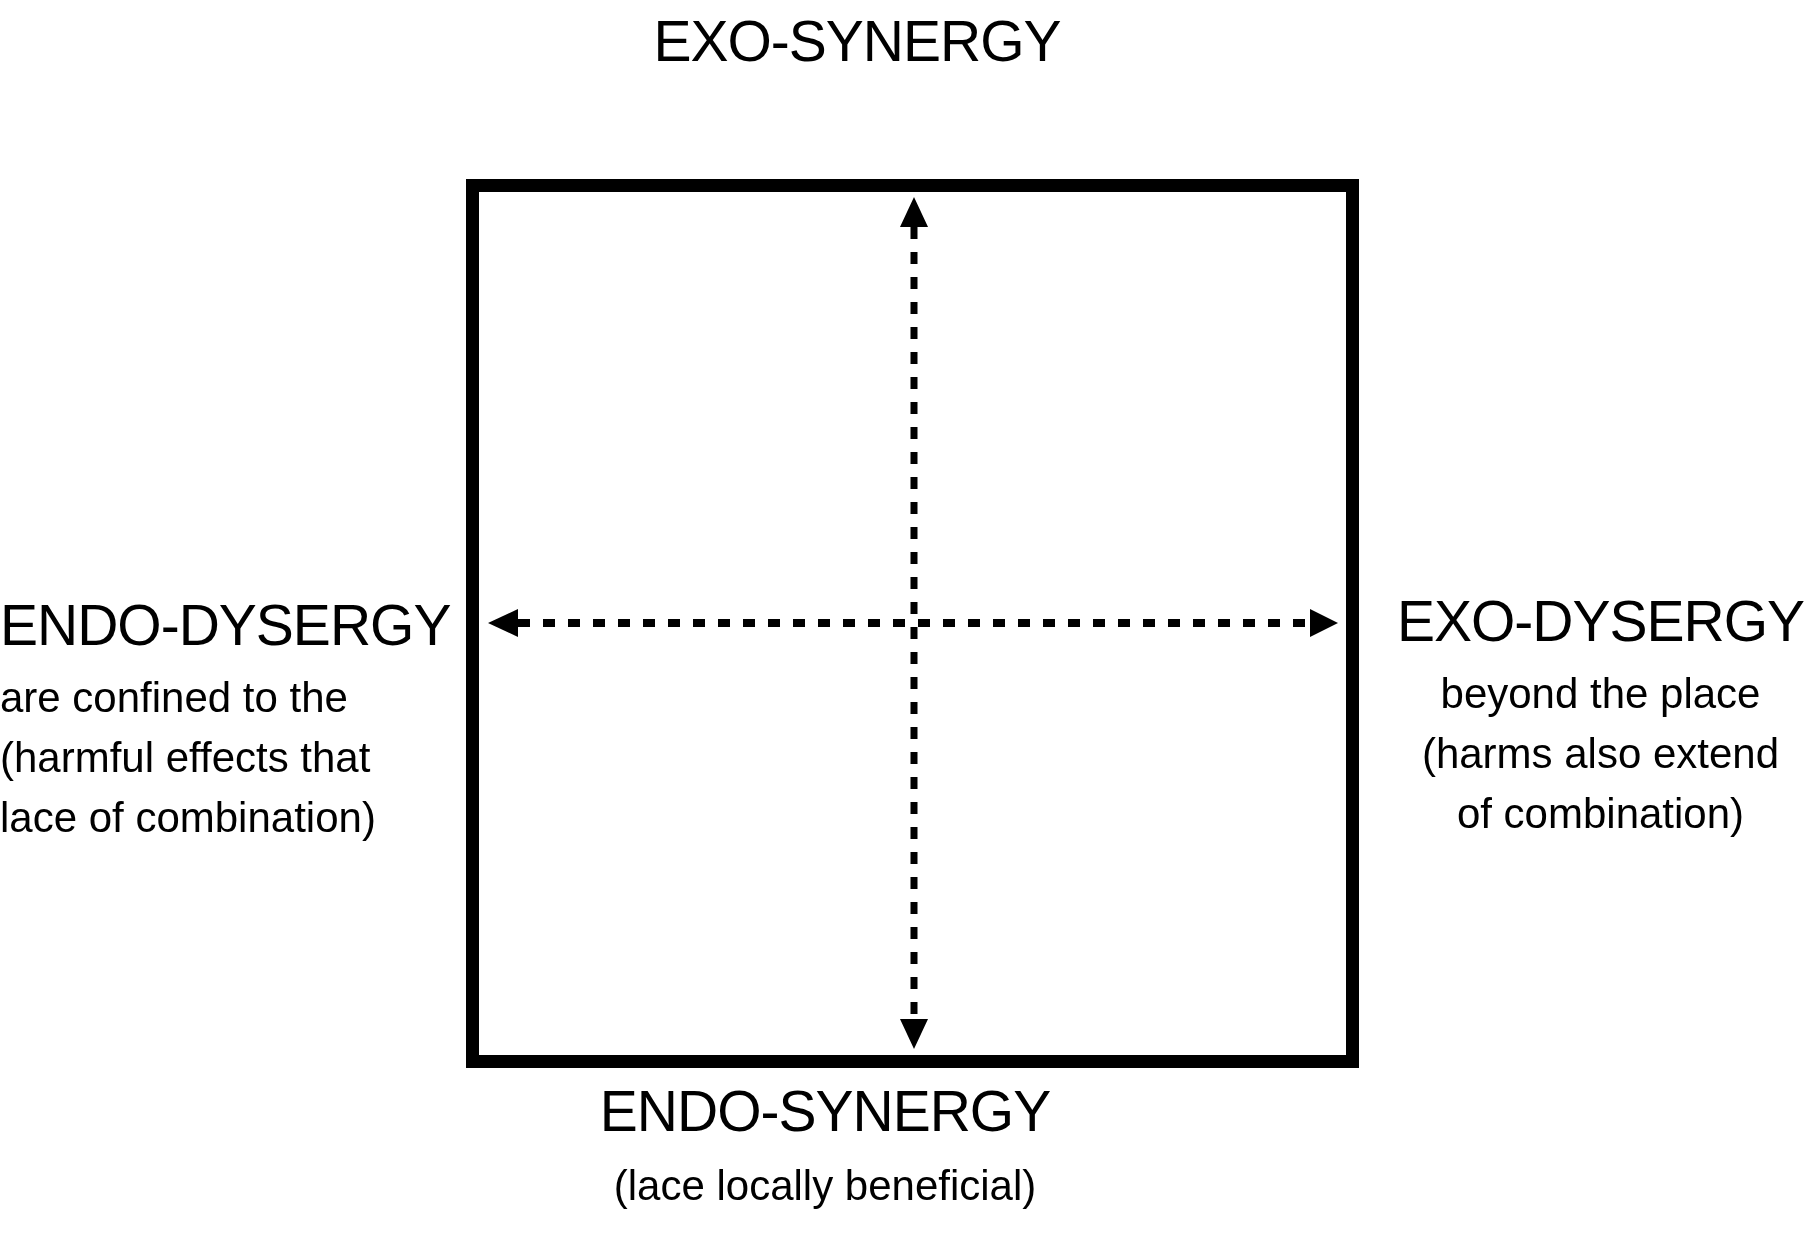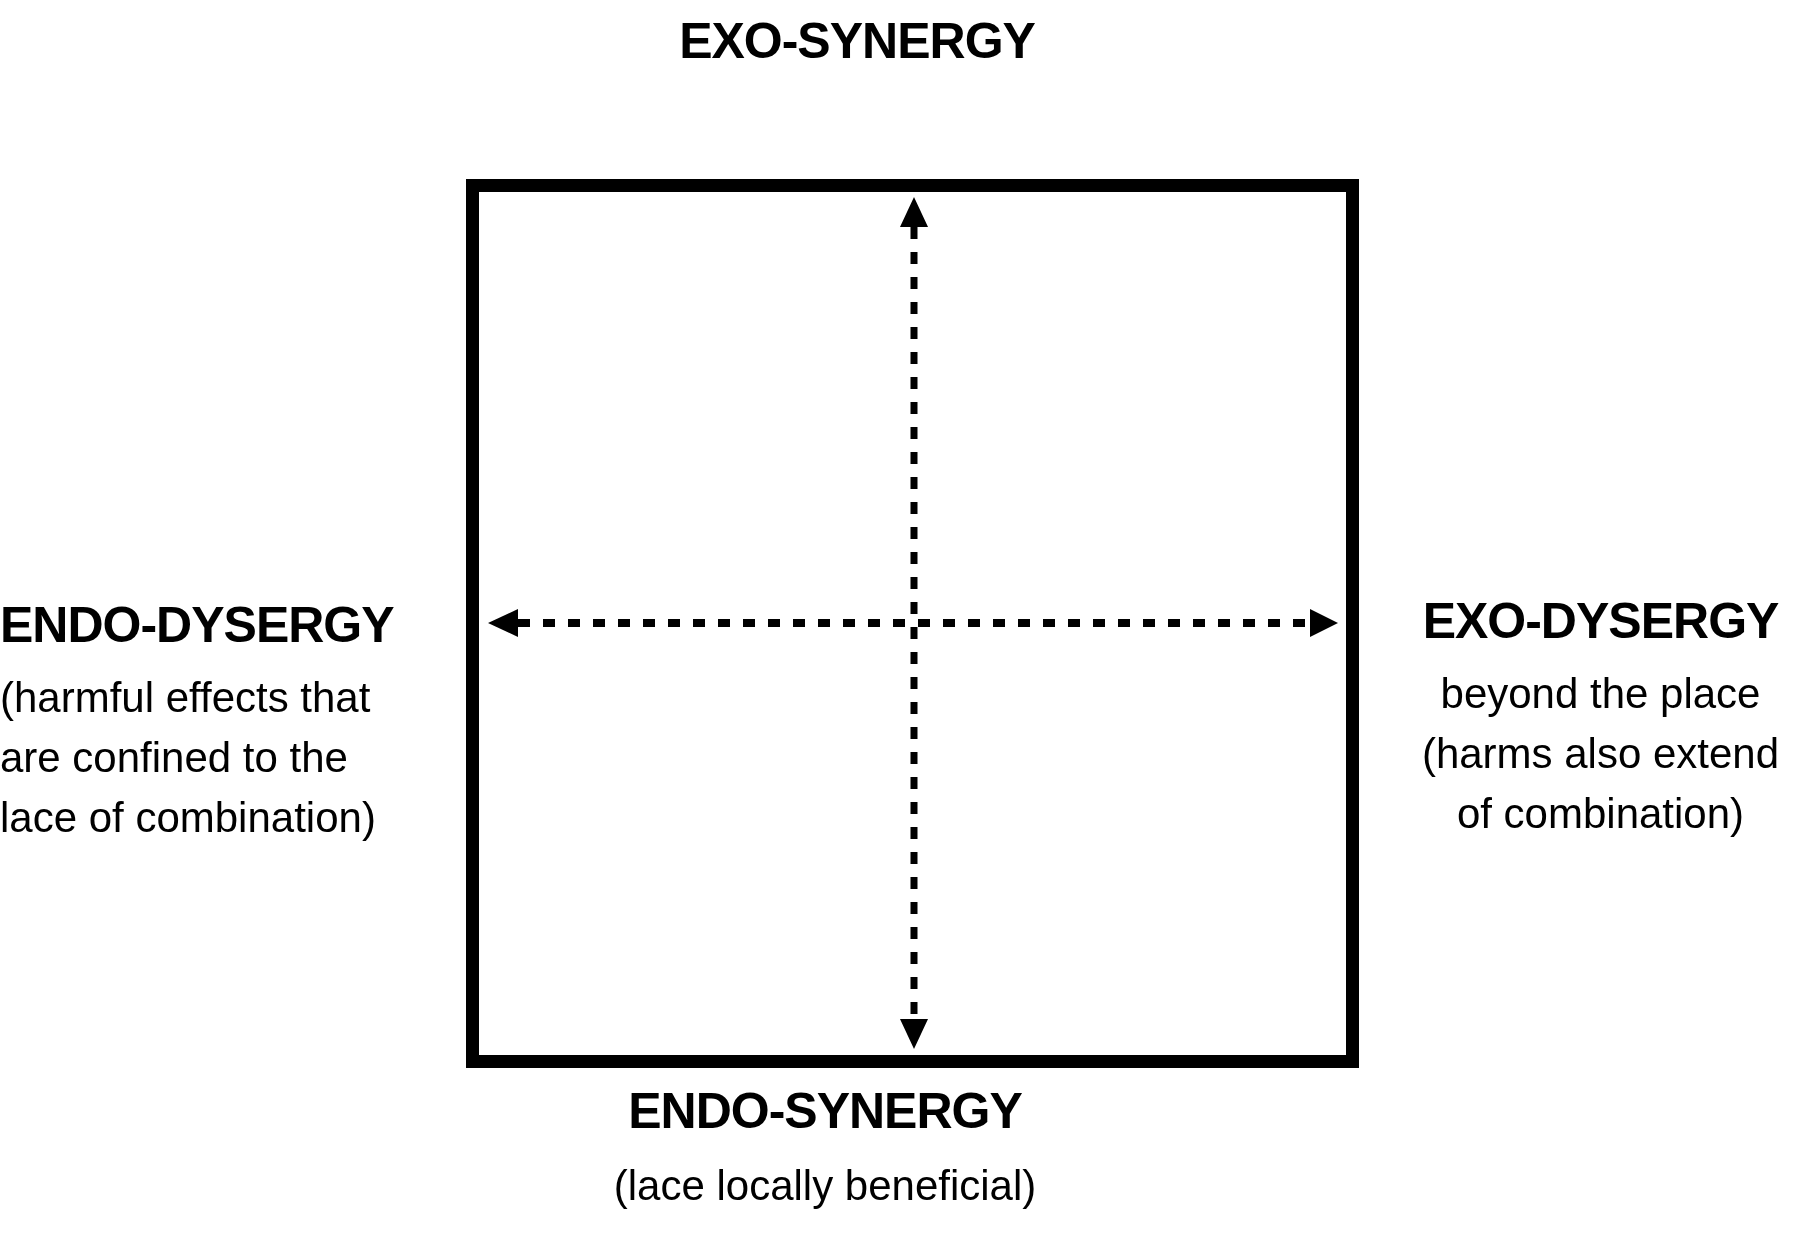--- a/index.html
+++ b/index.html
@@ -31,22 +31,22 @@
     top: 0;
     width: 1814px;
     height: 1251px;
     pointer-events: none;
   }
   .label-block {
     position: absolute;
     line-height: 1.2;
   }
   .axis-title {
-    font-weight: 700;
-    font-size: 50px;
+    font-weight: 400;
+    font-size: 57px;
     letter-spacing: -1px;
     line-height: 58px;
     white-space: nowrap;
   }
   .axis-subtitle {
     font-weight: 400;
     font-size: 42px;
     line-height: 60px;
     white-space: nowrap;
   }
@@ -103,22 +103,22 @@
 </div>
 
 <div class="label-block bottom-label">
   <div class="axis-title">ENDO-SYNERGY</div>
   <div class="axis-subtitle">(lace locally beneficial)</div>
 </div>
 
 <div class="label-block left-label">
   <div class="axis-title">ENDO-DYSERGY</div>
   <div class="axis-subtitle">
+    <div>are confined to the</div>
     <div>(harmful effects that</div>
-    <div>are confined to the</div>
     <div>lace of combination)</div>
   </div>
 </div>
 
 <div class="label-block right-label">
   <div class="axis-title">EXO-DYSERGY</div>
   <div class="axis-subtitle">
     <div>beyond the place</div>
     <div>(harms also extend</div>
     <div>of combination)</div>

